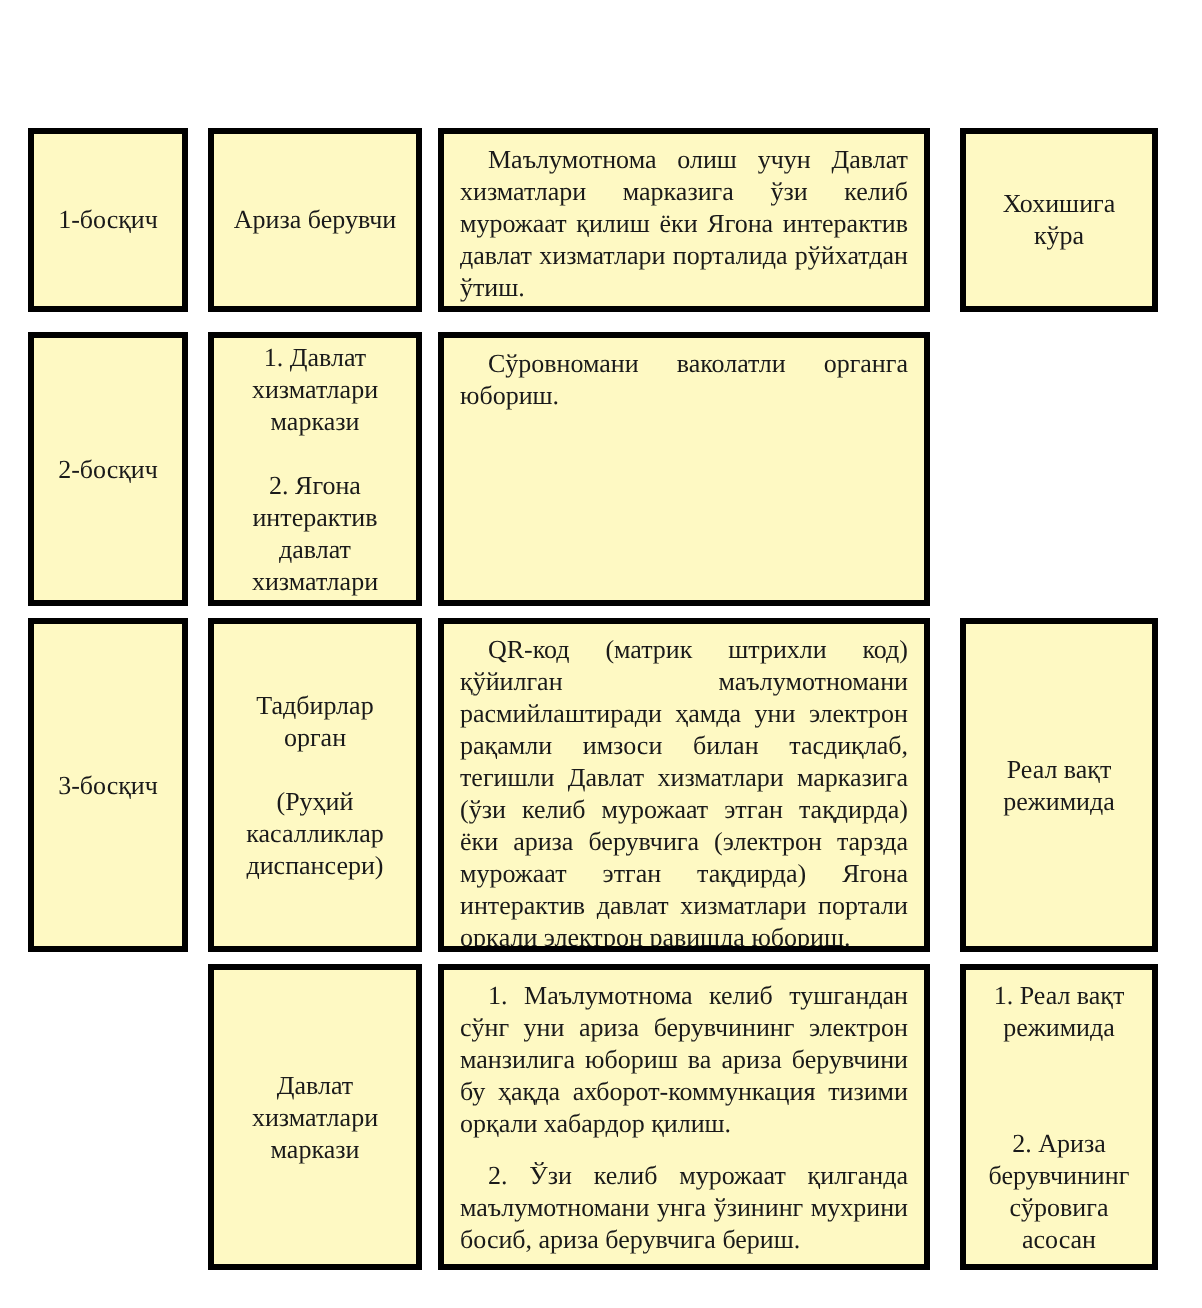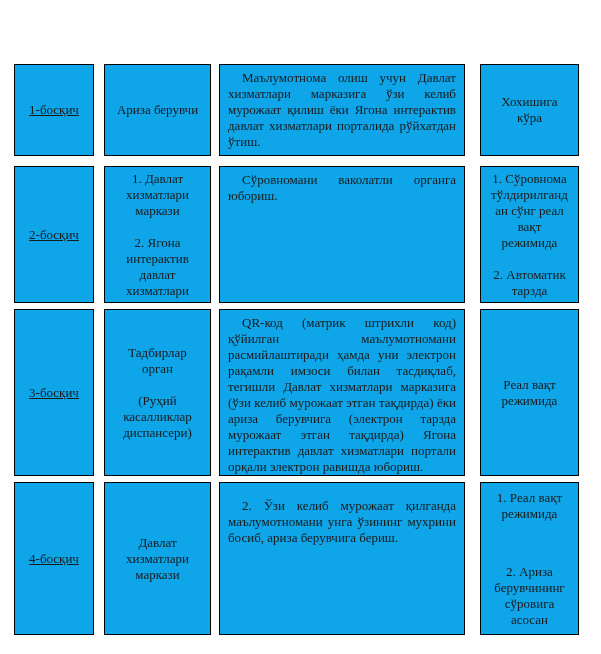--- a/index.html
+++ b/index.html
@@ -25,25 +25,25 @@
     text-align: center;
     margin-top: 44px;
   }
   .h1 { left: 10px;  width: 86px;  }
   .h2 { left: 102px; width: 110px; }
   .h3 { left: 219px; width: 246px; }
   .h4 { left: 483px; width: 112px; }
   .cell {
     position: absolute;
     box-sizing: border-box;
-    border: 1px solid #000000;
-    background: #0ea5e9;
+    border: 3px solid #000000;
+    background: #fef9c3;
     overflow: hidden;
   }
-  .col1 { left: 14px;  width: 80px; text-decoration: underline;  }
+  .col1 { left: 14px;  width: 80px;  }
   .col2 { left: 104px; width: 107px; }
   .col3 { left: 219px; width: 246px; }
   .col4 { left: 480px; width: 99px; }
   .row1 { top: 64px;  height: 92px;  }
   .row2 { top: 166px; height: 137px; }
   .row3 { top: 309px; height: 167px; }
   .row4 { top: 482px; height: 153px; }
   .flexc {
     display: flex;
     flex-direction: column;
@@ -93,46 +93,40 @@
   <div class="cell col1 row2 flexc">
     <p>2-босқич</p>
   </div>
   <div class="cell col2 row2 flexc">
     <p>1. Давлат хизматлари маркази</p>
     <p class="gap1">2. Ягона интерактив давлат хизматлари</p>
   </div>
   <div class="cell col3 row2 just vcenter">
     <p class="ind">Сўровномани ваколатли органга юбориш.</p>
   </div>
-  <div class="cell col4 row2 flexc">
-    <p>1. Сўровнома тўлдирилгандан сўнг реал вақт режимида</p>
-    <p class="gap1">2. Автоматик тарзда</p>
-  </div>
 
   <div class="cell col1 row3 flexc">
     <p>3-босқич</p>
   </div>
   <div class="cell col2 row3 flexc">
     <p>Тадбирлар орган</p>
     <p class="gap1">(Руҳий касалликлар диспансери)</p>
   </div>
   <div class="cell col3 row3 just">
     <p class="ind">QR-код (матрик штрихли код) қўйилган маълумотномани расмийлаштиради ҳамда уни электрон рақамли имзоси билан тасдиқлаб, тегишли Давлат хизматлари марказига (ўзи келиб мурожаат этган тақдирда) ёки ариза берувчига (электрон тарзда мурожаат этган тақдирда) Ягона интерактив давлат хизматлари портали орқали электрон равишда юбориш.</p>
   </div>
   <div class="cell col4 row3 flexc">
     <p>Реал вақт режимида</p>
   </div>
 
-  <div class="cell col1 row4 flexc">
-    <p>4-босқич</p>
-  </div>
   <div class="cell col2 row4 flexc">
     <p>Давлат хизматлари маркази</p>
   </div>
   <div class="cell col3 row4 just">
+    <p class="ind">1. Маълумотнома келиб тушгандан сўнг уни ариза берувчининг электрон манзилига юбориш ва ариза берувчини бу ҳақда ахборот-коммункация тизими орқали хабардор қилиш.</p>
     <p class="ind gap3">2. Ўзи келиб мурожаат қилганда маълумотномани унга ўзининг мухрини босиб, ариза берувчига бериш.</p>
   </div>
   <div class="cell col4 row4 flexc">
     <p>1. Реал вақт режимида</p>
     <p class="gap2">2. Ариза берувчининг сўровига асосан</p>
   </div>
 
 </div>
 
 </body></html>

